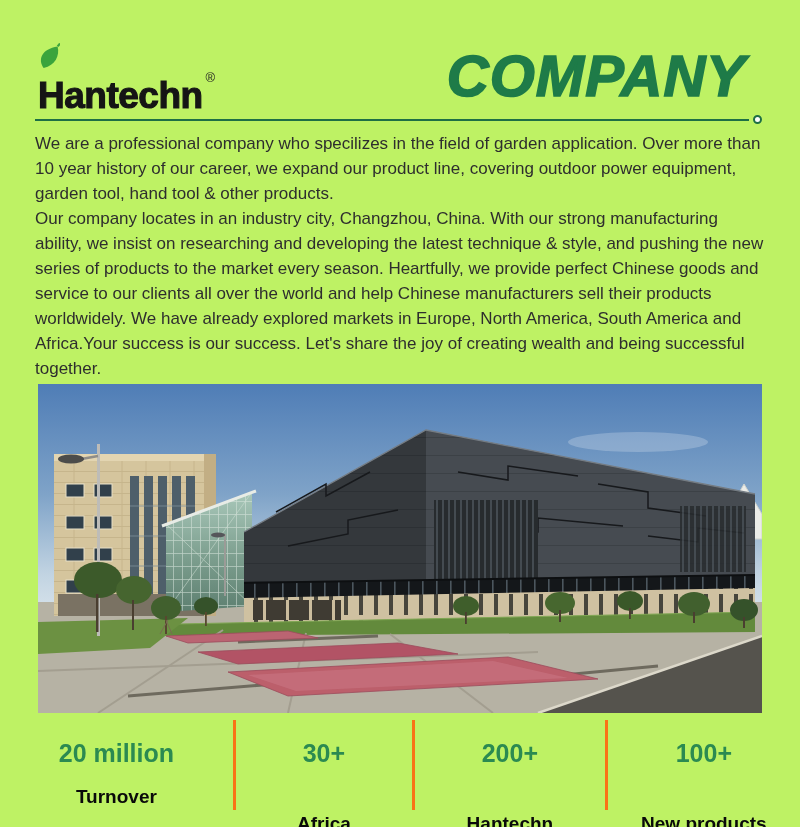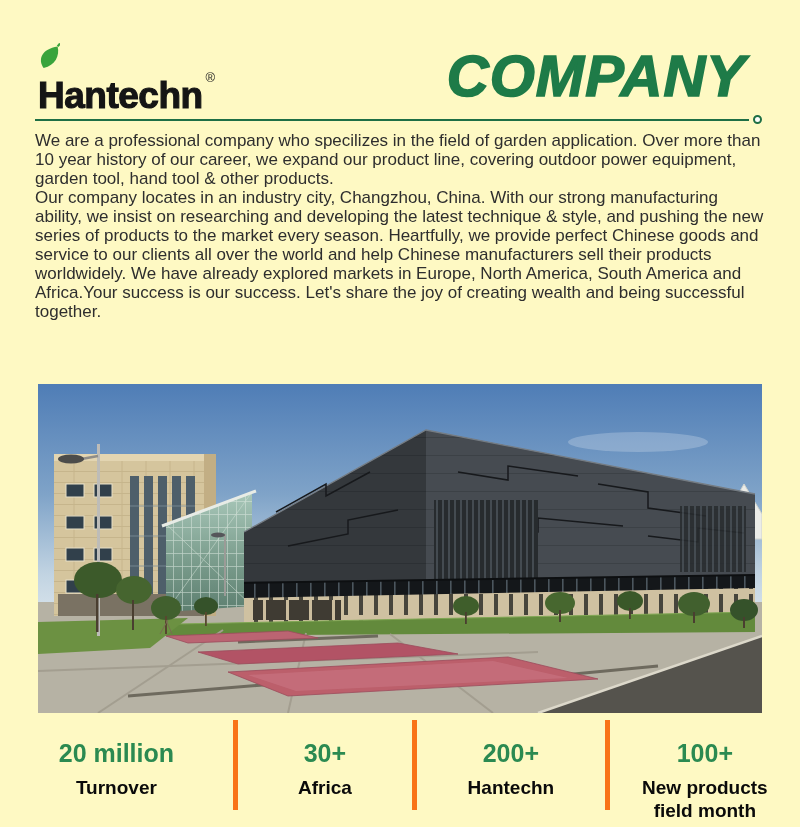--- a/index.html
+++ b/index.html
@@ -1,18 +1,18 @@
 <!DOCTYPE html>
 <html><head>
 <meta charset="utf-8">
 <style>
   * { margin:0; padding:0; box-sizing:border-box; }
   html,body { background:#fdfdfa; }
   body { width:800px; font-family:"Liberation Sans", sans-serif; }
-  .page { position:relative; width:800px; height:827px; background:#fef9c3; overflow:hidden; }
+  .page { position:relative; width:800px; height:827px; background:#bef264; overflow:hidden; }
 
   
   .logo { position:absolute; left:38px; top:56px; }
   .logo-text {
     font-size:37px; font-weight:bold; color:#151515; letter-spacing:-0.5px;
     -webkit-text-stroke:1.1px #151515; line-height:44px;
   }
   .logo-reg { font-size:13px; font-weight:normal; -webkit-text-stroke:0; color:#222;
     vertical-align:26px; margin-left:3px; letter-spacing:0; }
   .leaf { position:absolute; left:-3px; top:-13px; width:25px; height:27px; }
@@ -22,36 +22,36 @@
     font-size:58px; line-height:62px; font-weight:bold; font-style:italic;
     color:#1e7b48; -webkit-text-stroke:1.6px #1e7b48; letter-spacing:1px;
   }
 
   .header-rule { position:absolute; left:35px; top:119px; width:714px; height:2px; background:#1e6f45; }
   .rule-dot { position:absolute; right:-13px; top:-4px; width:9px; height:9px;
     border:2px solid #1e6f45; border-radius:50%; background:#fdfdfa; }
 
   
   .about { position:absolute; left:35px; top:131px; width:733px;
-    font-size:17px; line-height:19px; color:#2e2e2e; }
+    font-size:17px; line-height:25px; color:#2e2e2e; }
   .about p { margin:0; }
 
   
   .photo { position:absolute; left:38px; top:384px; width:724px; height:329px; display:block; }
 
   
   .stats { position:absolute; left:0; top:720px; width:800px; height:90px; display:flex; }
   .stat { display:flex; flex-direction:column; align-items:center; padding-top:19px; }
-  .stat + .stat { border-left:5px solid #f97316; }
+  .stat + .stat { border-left:3px solid #f97316;gap:27px; }
   .stat:nth-child(1){ flex:0 0 29.1%; }
   .stat:nth-child(2){ flex:0 0 22.4%; }
   .stat:nth-child(3){ flex:0 0 24.1%; }
   .stat:nth-child(4){ flex:0 0 24.4%; }
   .stat-value { color:#2b8a51; font-size:25px; font-weight:bold; line-height:28px; }
-  .stat-label { color:#0a0a0a; font-size:19px; font-weight:bold; margin-top:9px;
+  .stat-label { color:#0a0a0a; font-size:19px; font-weight:bold; margin-top:18px;
     text-align:center; line-height:23px; max-width:142px; }
 </style>
 </head>
 <body>
 
 <div class="page">
 
   <div class="logo">
     <svg class="leaf" viewBox="0 0 26 28" aria-hidden="true">
       <path d="M23.5,3.5 C26,13 21,23 9,26 C2.5,17 7,6 23.5,3.5 Z" fill="#3aa43c"></path>

